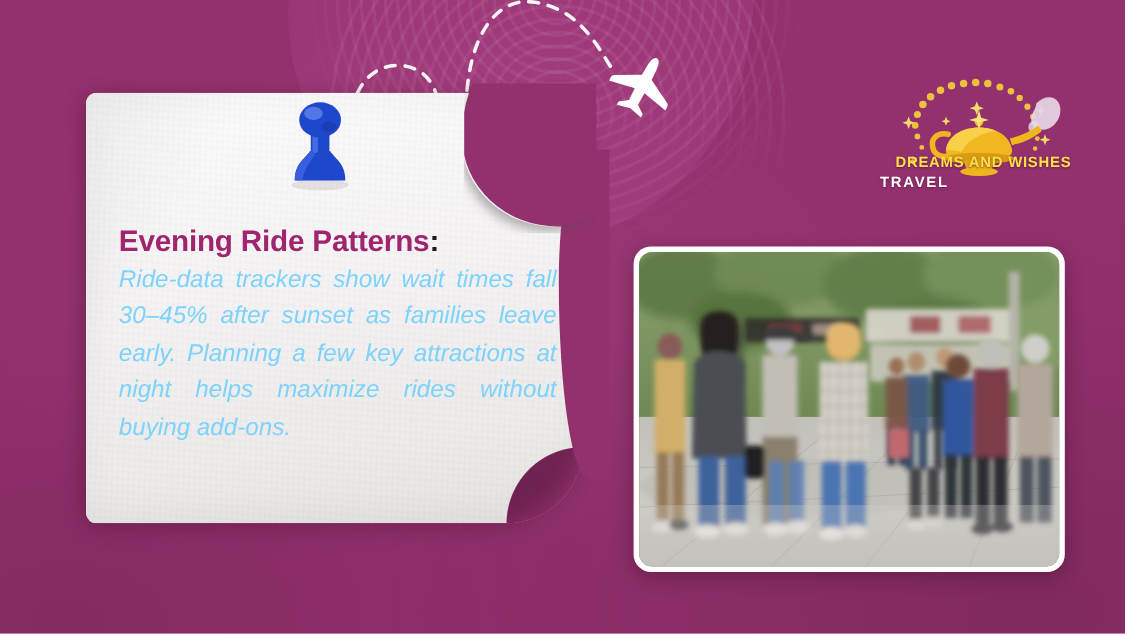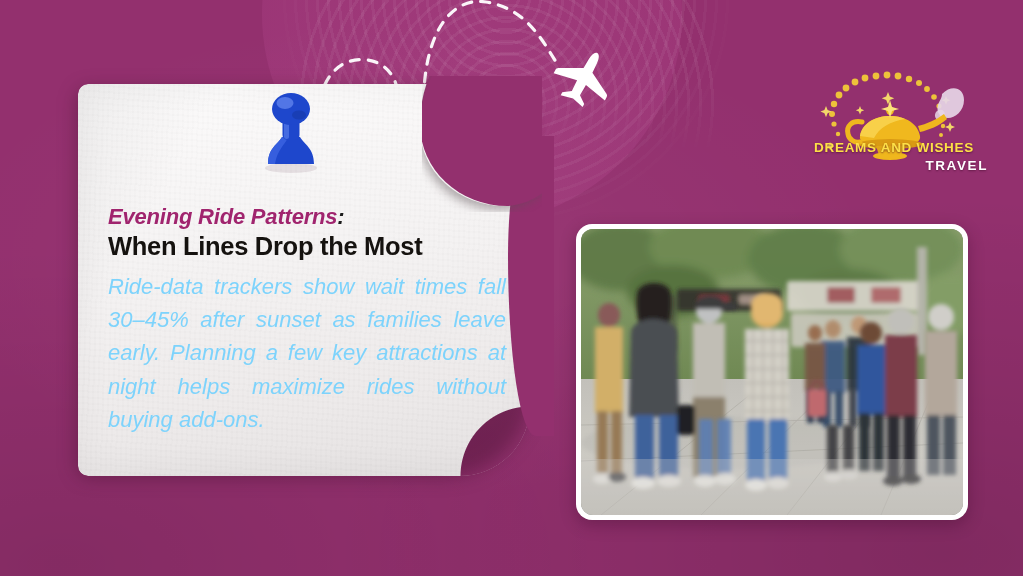--- a/index.html
+++ b/index.html
@@ -143,27 +143,26 @@
   
   .pin { position:absolute; left:255px; top:88px; width:72px; height:86px; }
 
   
   .note-content {
     position:absolute;
     left:38px; top:124px;
     width:406px;
   }
   .eyebrow {
-    font-size:22px;
+    font-size:27px;
     font-weight:700;
     letter-spacing:-0.2px;
     color:#A0246E;
     line-height:1.18;
     margin-bottom:1px;
-    font-style:italic;
   }
   .eyebrow .colon { color:#1B1B1B; }
   .headline {
     font-size:25.5px;
     font-weight:700;
     letter-spacing:-0.3px;
     color:#15120F;
     line-height:1.2;
     margin-bottom:8px;
   }
@@ -204,21 +203,21 @@
     text-align:center;
     font-size:13.5px;
     font-weight:700;
     letter-spacing:.7px;
     color:#fde047;
     text-shadow:0 1px 2px rgba(60,10,40,.55);
     line-height:1.22;
   }
   .logo-sub {
     position:absolute; left:0; right:0; top:96px;
-    text-align:right;
+    text-align:left;
     font-size:13.5px;
     font-weight:700;
     letter-spacing:1.6px;
     color:#FFFFFF;
     text-shadow:0 1px 2px rgba(60,10,40,.55);
   }
 </style>
 </head>
 <body>
 
@@ -245,21 +244,20 @@
   <div class="note-wrap">
     <div class="note-shadow"></div>
     <div class="note-paper">
       <div class="note-texture"></div>
     </div>
     <div class="note-edge"></div>
     <div class="note-curl"></div>
 
     <div class="note-content">
       <div class="eyebrow"><span>Evening Ride Patterns</span><span class="colon">:</span></div>
-      <div class="headline">When Lines Drop the Most</div>
       <div class="body-copy">Ride-data trackers show wait times fall 30–45% after sunset as families leave early. Planning a few key attractions at night helps maximize rides without buying add-ons.</div>
     </div>
   </div>
 
   <svg class="pin" viewBox="0 0 72 86">
     <ellipse cx="36" cy="80" rx="26" ry="5" fill="rgba(70,20,50,.10)"></ellipse>
     <path d="M13,76 C13,60 23,56 27,49 L45,49 C49,56 59,60 59,76 Z" fill="#1E47CC"></path>
     <path d="M13,76 C13,60 23,56 27,49 L33,49 C30,57 22,62 20,76 Z" fill="#3B63E0" opacity=".85"></path>
     <rect x="27.5" y="28" width="17" height="24" rx="5" fill="#1E47CC"></rect>
     <rect x="29" y="29" width="5" height="22" rx="2.5" fill="#4F74E6" opacity=".8"></rect>

